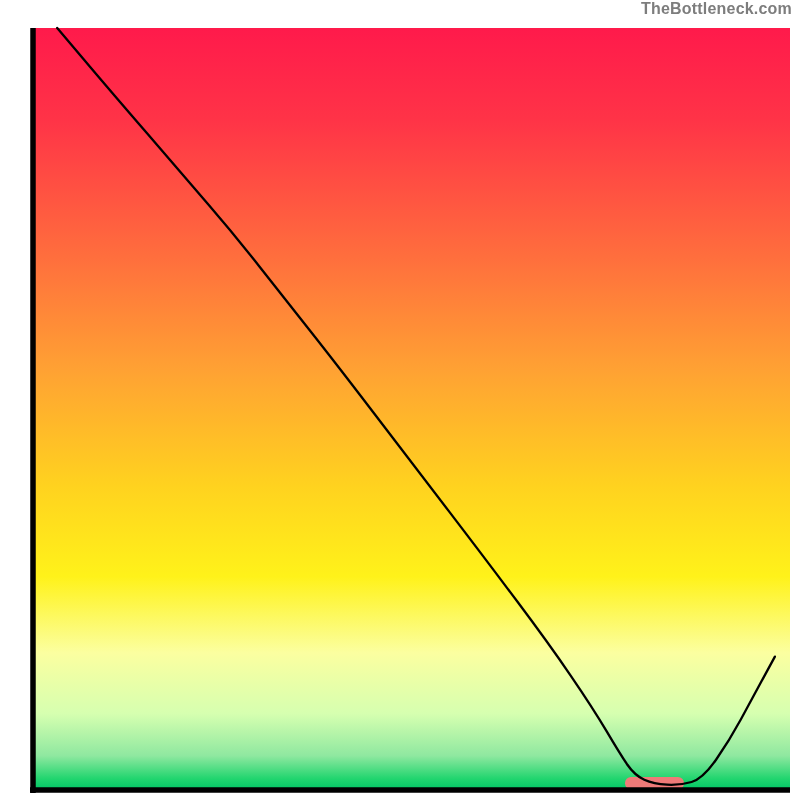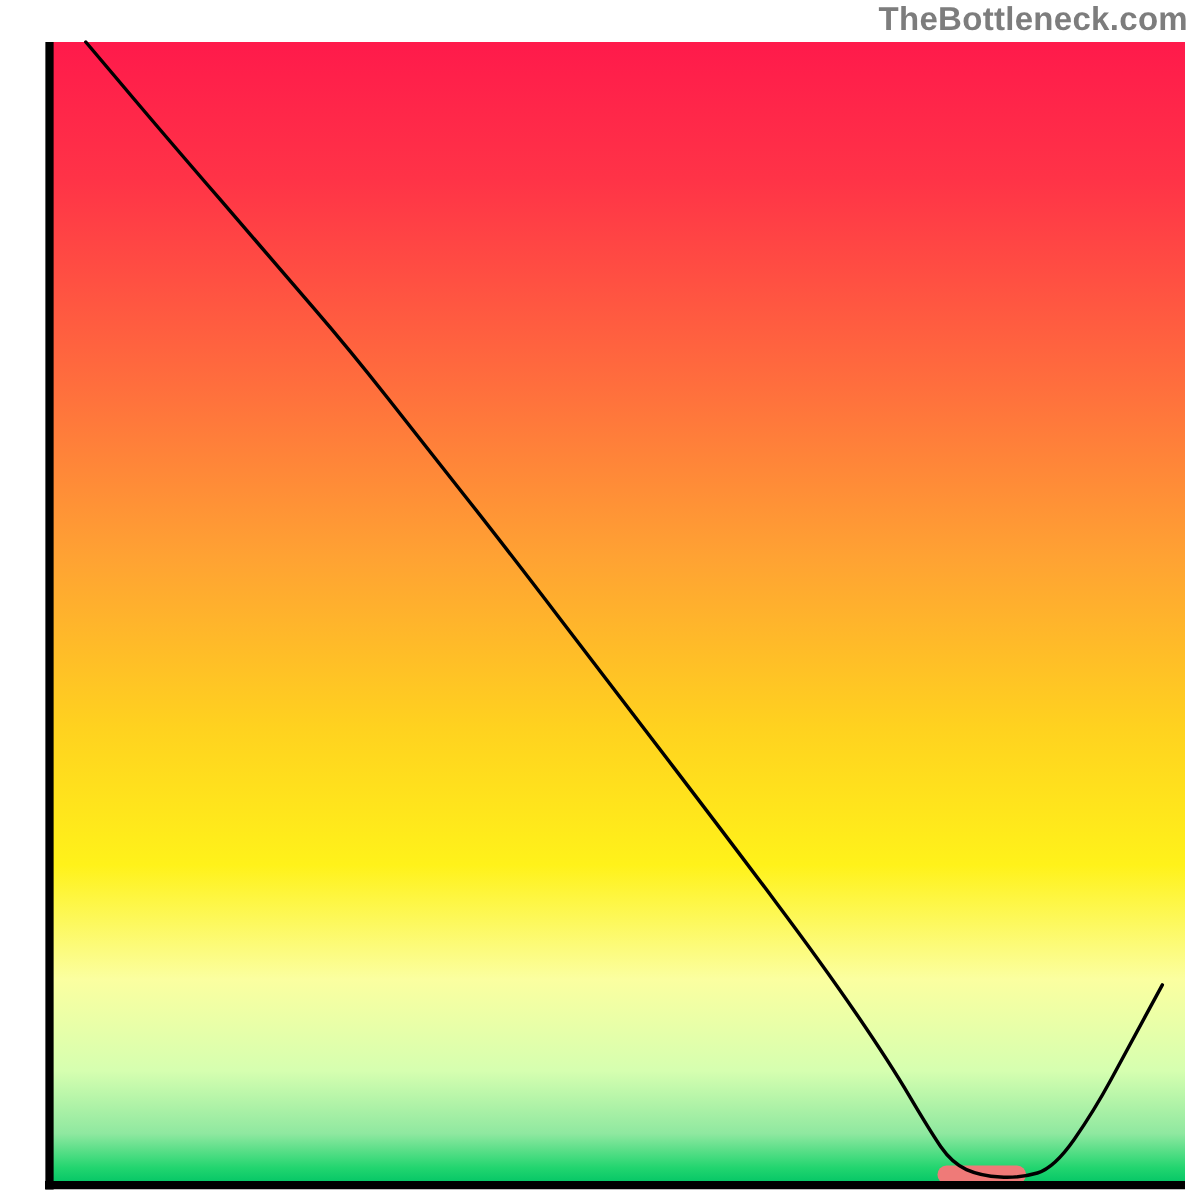--- a/index.html
+++ b/index.html
@@ -13,21 +13,21 @@
   }
   .stage {
     position: relative;
     width: 800px;
     height: 800px;
   }
   .watermark {
     position: absolute;
     top: 0;
     right: 8px;
-    font-size: 22px;
+    font-size: 16px;
     font-weight: 600;
     color: #7d7d7d;
     letter-spacing: 0.2px;
   }
   svg {
     position: absolute;
     top: 0;
     left: 0;
   }
 </style>

